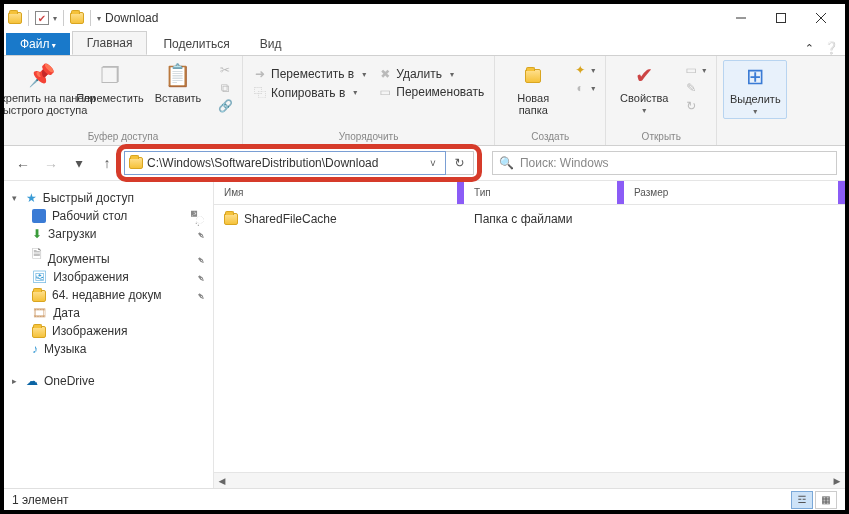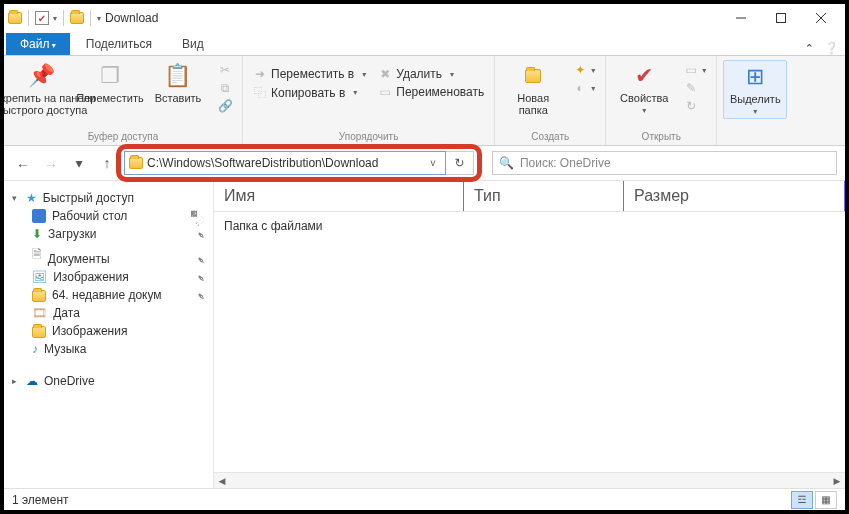--- a/index.html
+++ b/index.html
@@ -53,21 +53,21 @@
 .sidebar{width:210px;border-right:1px solid #e5e5e5;overflow-y:auto;padding:8px 4px}
 .sb-group{margin-bottom:14px}
 .sb-head{display:flex;align-items:center;gap:6px;padding:2px 4px;color:#333}
 .sb-head .exp{font-size:9px;color:#666;width:8px}
 .sb-item{display:flex;align-items:flex-end;gap:6px;padding:2px 4px 2px 24px;color:#333}
 .pin{margin-left:auto;color:#888;font-size:10px;transform:rotate(45deg)}
 .sq{width:14px;height:14px;display:inline-block;border-radius:2px}
 
 .files{flex:1;display:flex;flex-direction:column}
 .cols{display:flex;border-bottom:1px solid #e5e5e5}
-.col{padding:6px 10px;font-size:16px;color:#555;border-right:1px solid #8b5cf6}
+.col{padding:6px 10px;font-size:10px;color:#555;border-right:7px solid #8b5cf6}
 .c1{flex:0 0 250px}.c2{flex:0 0 160px}.c3{flex:0 0 160px}.c4{flex:1}
 .row{display:flex;padding:4px 0}
 .row .cell{padding:3px 10px;font-size:12px;color:#333}
 .row .cell.name{display:flex;align-items:center;gap:6px}
 .files-scroll{flex:1;overflow:auto;position:relative}
 .hscroll{height:16px;border-top:1px solid #e5e5e5;display:flex;align-items:center;background:#f5f5f5}
 .hscroll .track{flex:1;height:16px;position:relative}
 .hscroll .btn{width:16px;height:16px;display:flex;align-items:center;justify-content:center;color:#666;font-size:9px}
 
 .status{height:22px;border-top:1px solid #e0e0e0;display:flex;align-items:center;padding:0 8px;font-size:11px;color:#444}
@@ -104,20 +104,21 @@
   <div class="tb-btn">
     <svg width="10" height="10">
         <line x1="0" y1="0" x2="10" y2="10" stroke="#333"></line>
         <line x1="10" y1="0" x2="0" y2="10" stroke="#333"></line>
       </svg>
   </div>
 </div>
 
 <div class="tabs">
   <div class="tab file">Файл</div>
+  <div class="tab active">Главная</div>
   <div class="tab">Поделиться</div>
   <div class="tab">Вид</div>
   <div class="tabs-right">
     <span style="font-size:11px">⌃</span>
     <span style="margin-left:10px;color:#3a7bd5">❔</span>
   </div>
 </div>
 
 <div class="ribbon">
   <div class="group">
@@ -248,21 +249,21 @@
     <div class="addr-box">
       <span class="icon-folder small"></span>
       <input class="addr-input" value="C:\Windows\SoftwareDistribution\Download" style="">
       <span class="addr-chev">˅</span>
     </div>
     <div class="addr-refresh">↻</div>
   </div>
 
   <div class="search-box">
     <span style="color:#3a7bd5">🔍</span>
-    <span class="ph">Поиск: OneDrive</span>
+    <span class="ph">Поиск: Windows</span>
   </div>
 </div>
 
 <div class="content">
   <div class="sidebar">
     <div class="sb-group">
       <div class="sb-head">
         <span class="exp">▾</span>
         <span style="color:#3a9bd5">★</span>
         <span>Быстрый доступ</span>
@@ -315,20 +316,24 @@
   </div>
 
   <div class="files">
     <div class="cols">
       <div class="col c1">Имя</div>
       <div class="col c3">Тип</div>
       <div class="col c4">Размер</div>
     </div>
     <div class="files-scroll">
       <div class="row">
+        <div class="cell c1 name">
+            <span class="icon-folder small"></span>
+            <span>SharedFileCache</span>
+          </div>
         <div class="cell c3">Папка с файлами</div>
         <div class="cell c4"></div>
       </div>
     </div>
     <div class="hscroll">
       <div class="btn">◀</div>
       <div class="track"></div>
       <div class="btn">▶</div>
     </div>
   </div>

